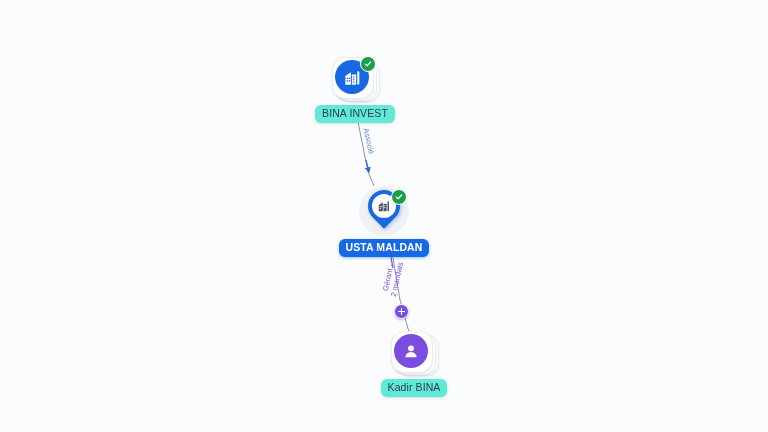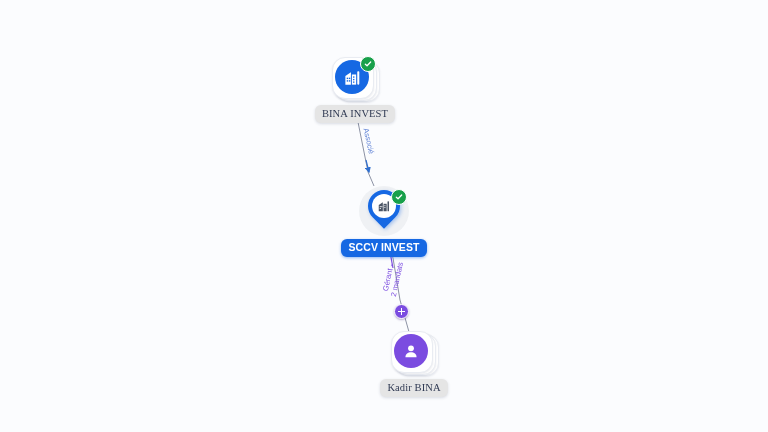--- a/index.html
+++ b/index.html
@@ -93,24 +93,23 @@
   .label-pill {
     margin-top: 2px;
     padding: 2px 7px 3px 7px;
     border-radius: 6px;
     font-size: 10.5px;
     line-height: 13px;
     white-space: nowrap;
     letter-spacing: .1px;
   }
   .label-pill.plain {
-    background: #e5e5e5;
+    background: #5eead4;
     color: #303a53;
     box-shadow: 0 1px 3px rgba(40,52,86,.16);
-    font-family: Liberation Serif, serif;
   }
   .label-pill.selected {
     background: #1668e3;
     color: #ffffff;
     font-weight: 600;
     box-shadow: 0 1px 3px rgba(22,104,227,.45);
   }
 
   
   .pin-wrap {
@@ -269,21 +268,21 @@
           <rect x="12.7" y="10.6" width="1.7" height="1.7" fill="#ffffff"></rect>
           <rect x="12.7" y="13.8" width="1.7" height="1.7" fill="#ffffff"></rect>
         </svg>
       </div>
       <div class="verified" style="left:39px; top:5px;">
         <svg width="8" height="8" viewBox="0 0 12 12">
           <path d="M2 6.3 L4.6 8.7 L10 3" stroke="#ffffff" stroke-width="1.9" fill="none" stroke-linecap="round" stroke-linejoin="round"></path>
         </svg>
       </div>
     </div>
-    <div class="label-pill selected" style="margin-top:-3px;">SCCV INVEST</div>
+    <div class="label-pill selected" style="margin-top:-3px;">USTA MALDAN</div>
   </div>
 
   <div class="node" style="left:369px; top:331px; width:90px;">
     <div class="stack">
       <div class="card c3"></div>
       <div class="card c2"></div>
       <div class="card c1"></div>
       <div class="avatar person">
         <svg width="18" height="18" viewBox="0 0 24 24">
           <circle cx="12" cy="8.4" r="3.9" fill="#ffffff"></circle>

